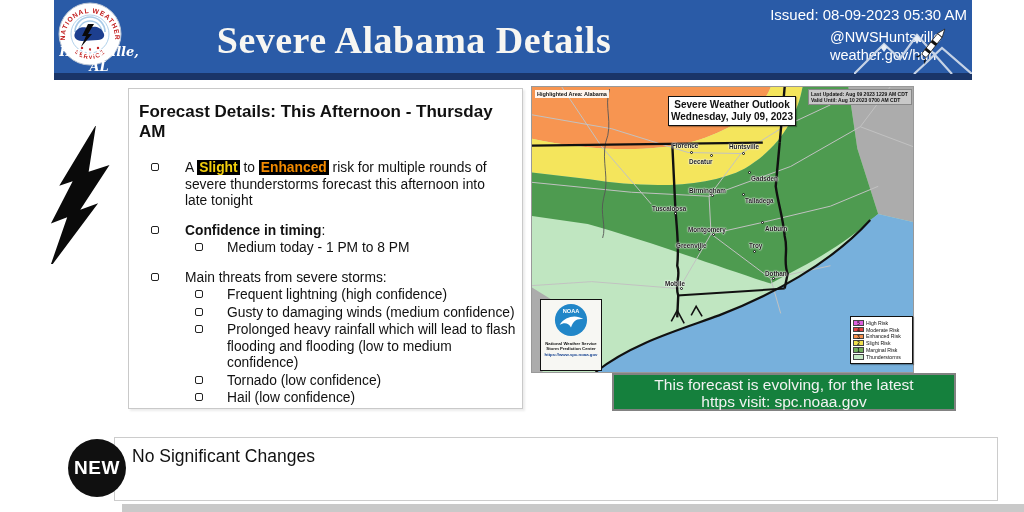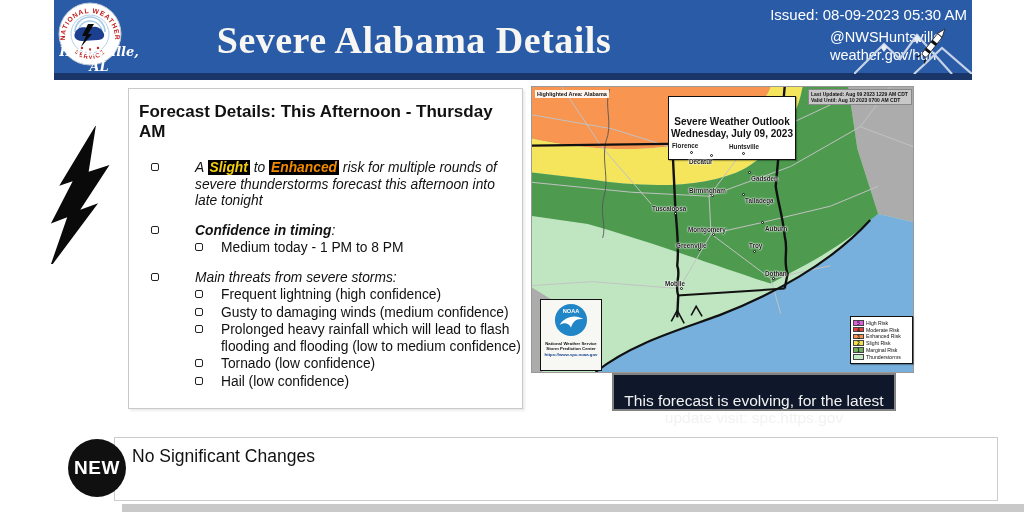--- a/index.html
+++ b/index.html
@@ -25,37 +25,37 @@
   
   .bolt { position:absolute; left:42px; top:126px; width:92px; height:138px; }
 
   
   .panel { position:absolute; left:128px; top:88px; width:395px; height:321px;
            background:#fff; border:1px solid #C9C9C9; box-shadow:2px 2px 2px rgba(0,0,0,.08); }
   .panel-heading { margin:13px 16px 0 10px; font-size:17px; font-weight:bold; color:#111; }
   .row { display:flex; align-items:flex-start; font-size:13.8px; line-height:16.5px; color:#111; }
   .sq { flex:none; width:8px; height:8px; border:1.6px solid #222; border-radius:2px; margin-top:3px; }
   .lvl1 > .sq { margin-left:22px; }
-  .lvl1 > .txt { margin-left:36px; width:324px;font-style:italic; }
+  .lvl1 > .txt { margin-left:26px; width:324px; }
   .lvl2 > .sq { margin-left:66px; }
-  .lvl2 > .txt { margin-left:18px; width:302px; }
+  .lvl2 > .txt { margin-left:24px; width:302px; }
   .mt18 { margin-top:18px; } .mt13 { margin-top:13px; } .mt1 { margin-top:1px; }
   .bold { font-weight:bold; }
   .hl { background:#000; font-weight:bold; padding:0 2px; }
   .hl-slight { color:#F2CE0D; }
   .hl-enh { color:#F28A00; }
 
   
   .map { position:absolute; left:531px; top:86px; width:383px; height:287px;
          border:1px solid #999; background:#C0E6C1; }
   .map-svg { position:absolute; left:0; top:0; width:100%; height:100%; }
   .map-highlight-label { position:absolute; left:3px; top:3px; background:rgba(255,255,255,.9);
         font-size:5.5px; font-weight:bold; color:#111; padding:1px 2px; }
   .map-title-box { position:absolute; left:136px; top:9px; width:128px; background:#fff;
-        border:1.5px solid #111; text-align:center; padding:19px 1px;
+        border:1.5px solid #111; text-align:center; padding:2px 1px;
         font-size:10px; font-weight:bold; color:#111; line-height:12px; box-shadow:1px 1px 1px rgba(0,0,0,.3); }
   .map-updated { position:absolute; left:276px; top:2px; width:104px; background:#C8C8C8;
         border:0.5px solid #888; font-size:5px; font-weight:bold; color:#111;
         line-height:6px; padding:1px 2px; }
   .city { position:absolute; font-size:6.3px; font-weight:bold; color:#1a1a1a; white-space:nowrap;
         text-shadow:0 0 1px #fff, 0 0 2px #fff, 0 0 2px #fff; }
   .cdot { position:absolute; width:3px; height:3px; border-radius:50%;
         background:#fff; border:0.8px solid #111; }
   .noaa-box { position:absolute; left:8px; top:212px; width:62px; height:72px;
         background:#F7F7F3; border:1.5px solid #111; text-align:center; }
@@ -63,23 +63,23 @@
   .noaa-line { font-size:4.3px; font-weight:bold; color:#111; line-height:5.4px; }
   .noaa-url { color:#123F8F; }
   .legend { position:absolute; left:318px; top:229px; width:63px; background:#fff;
         border:1.5px solid #111; padding:2px 2px; box-shadow:1px 1px 1px rgba(0,0,0,.3); }
   .leg-row { display:flex; align-items:center; margin:0.8px 0; }
   .leg-swatch { flex:none; width:11px; height:5.5px; border:0.5px solid #444;
         font-size:4.5px; font-weight:bold; text-align:center; line-height:5.5px; color:#111; }
   .leg-label { font-size:5.2px; color:#111; padding-left:2px; line-height:6px; }
 
   
-  .notice { position:absolute; left:612px; top:373px; width:284px; height:38px;
-        background:#0f172a; border:2px solid #828282; color:#F2F2F2;
-        font-size:15.5px; line-height:17px; text-align:center; padding-top:17px; }
+  .notice { position:absolute; left:612px; top:373px; width:344px; height:38px;
+        background:#15803d; border:2px solid #828282; color:#F2F2F2;
+        font-size:15.5px; line-height:17px; text-align:center; padding-top:1px; }
 
   
   .update-box { position:absolute; left:114px; top:437px; width:884px; height:64px;
         background:#fff; border:1px solid #CCC; }
   .update-text { margin:8px 0 0 17px; font-size:17.5px; color:#111; }
   .new-badge { position:absolute; left:68px; top:439px; width:58px; height:58px;
         border-radius:50%; background:#101010; color:#fff; font-weight:bold;
         font-size:19px; display:flex; align-items:center; justify-content:center;
         letter-spacing:0.5px; }
   .bottom-strip { position:absolute; left:122px; top:504px; width:902px; height:8px;
@@ -300,21 +300,21 @@
         </div>
         <div class="leg-row">
           <span class="leg-swatch" style="background: rgb(198, 233, 198);"></span>
           <span class="leg-label">Thunderstorms</span>
         </div>
       </div>
   </div>
 
   <div class="notice">
     <div>This forecast is evolving, for the latest</div>
-    <div>update visit: spc.https.gov</div>
+    <div>https visit: spc.noaa.gov</div>
   </div>
 
   <div class="update-box">
     <div class="update-text">No Significant Changes</div>
   </div>
   <div class="new-badge">NEW</div>
   <div class="bottom-strip"></div>
 
 </div>
 

